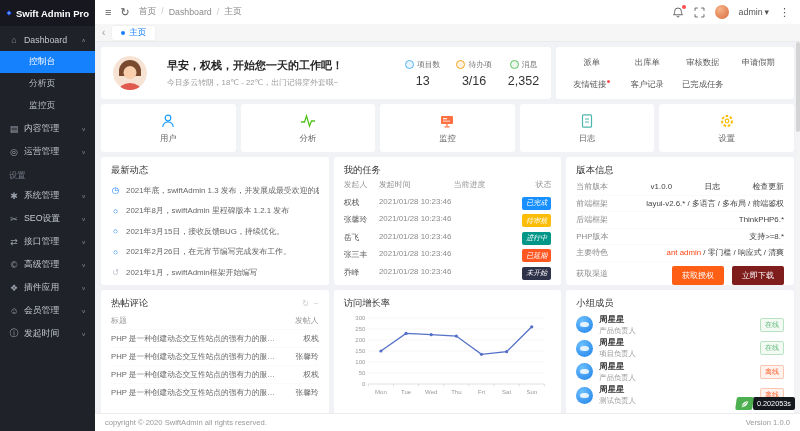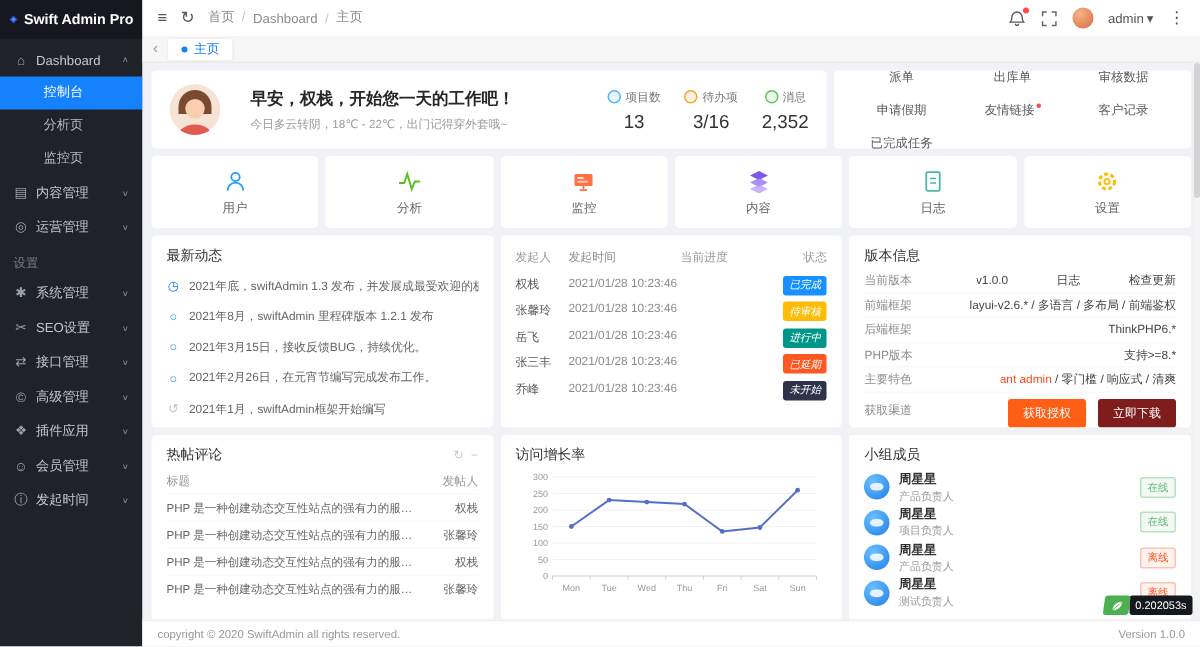--- a/index.html
+++ b/index.html
@@ -48,21 +48,21 @@
   .greet-s { font-size:7.8px; color:#9b9b9b; margin-top:4px; white-space:nowrap; }
   .stats { margin-left:auto; display:flex; gap:16px; }
   .stat { text-align:center; }
   .stat-l { display:flex; align-items:center; gap:3px; font-size:7.8px; color:#777; justify-content:center; }
   .stat-ic { width:9px; height:9px; border-radius:50%; border:1px solid; display:inline-block; }
   .stat-ic.blue { border-color:#54b4f5; background:#e8f5fe; }
   .stat-ic.orange { border-color:#f5a524; background:#fef3e0; }
   .stat-ic.green { border-color:#5fc264; background:#eaf7ea; }
   .stat-v { font-size:12.5px; color:#333; margin-top:4px; }
 
-  .quick-card { flex:1; display:grid; grid-template-columns:repeat(3,1fr); align-content:center; row-gap:11px; padding:6px 8px; height:52px; }
+  .quick-card { flex:1; display:grid; grid-template-columns:repeat(4,1fr); align-content:center; row-gap:11px; padding:6px 8px; height:52px; }
   .ql { font-size:8.3px; color:#595959; text-align:center; cursor:pointer; white-space:nowrap; position:relative; }
   .ql .rdot { display:inline-block; width:3px; height:3px; border-radius:50%; background:#ff4d4f; vertical-align:super; margin-left:1px; }
 
   
   .shortcut { flex:1; height:48px; display:flex; flex-direction:column; align-items:center; justify-content:center; gap:4px; cursor:pointer; }
   .shortcut .sc-label { font-size:8.3px; color:#666; }
 
   
   .panel { flex:1; padding:7px 10px; overflow:hidden; }
   .panel-head { display:flex; align-items:center; }
@@ -319,28 +319,20 @@
         <span class="sc-label">分析</span>
       </div>
       <div class="card shortcut">
         <svg width="16" height="16" viewBox="0 0 16 16">
           <rect x="2" y="3" width="12" height="8" rx="1" fill="#ff7043"></rect>
           <rect x="4" y="5" width="4" height="1.3" fill="#fff" opacity=".85"></rect>
           <rect x="4" y="7.5" width="7" height="1.3" fill="#fff" opacity=".6"></rect>
           <path d="M8 11 v2 M5.5 13.8 h5" stroke="#ff7043" stroke-width="1.2" fill="none"></path>
         </svg>
         <span class="sc-label">监控</span>
-      </div>
-      <div class="card shortcut">
-        <svg width="16" height="16" viewBox="0 0 16 16">
-          <path d="M8 1 L14 4 8 7 2 4 Z" fill="#7e57f0"></path>
-          <path d="M8 5.6 L14 8.6 8 11.6 2 8.6 Z" fill="#9b7df5" opacity=".85"></path>
-          <path d="M8 10 L14 13 8 16 2 13 Z" fill="#b49cf8" opacity=".75"></path>
-        </svg>
-        <span class="sc-label">内容</span>
       </div>
       <div class="card shortcut">
         <svg width="16" height="16" viewBox="0 0 16 16">
           <rect x="3.5" y="1.8" width="9" height="12.4" rx="1" fill="none" stroke="#4db6ac" stroke-width="1.2"></rect>
           <path d="M6 6 h4 M6 9 h4" stroke="#4db6ac" stroke-width="1.1" fill="none"></path>
         </svg>
         <span class="sc-label">日志</span>
       </div>
       <div class="card shortcut">
         <svg width="16" height="16" viewBox="0 0 16 16">
@@ -375,20 +367,23 @@
               <span>2021年2月26日，在元宵节编写完成发布工作。</span>
             </div>
           <div class="nitem">
               <span class="tl-ic gray">↺</span>
               <span>2021年1月，swiftAdmin框架开始编写</span>
             </div>
         </div>
       </div>
 
       <div class="card panel">
+        <div class="panel-head">
+            <span class="card-title">我的任务</span>
+          </div>
         <div style="margin-top:2px;">
           <div class="trow head">
             <span class="tc-name">发起人</span>
             <span class="tc-time">发起时间</span>
             <span class="tc-prog">当前进度</span>
             <span class="tc-status">状态</span>
           </div>
           <div class="trow">
             <span class="tc-name">权栈</span>
             <span class="tc-time">2021/01/28 10:23:46</span>

